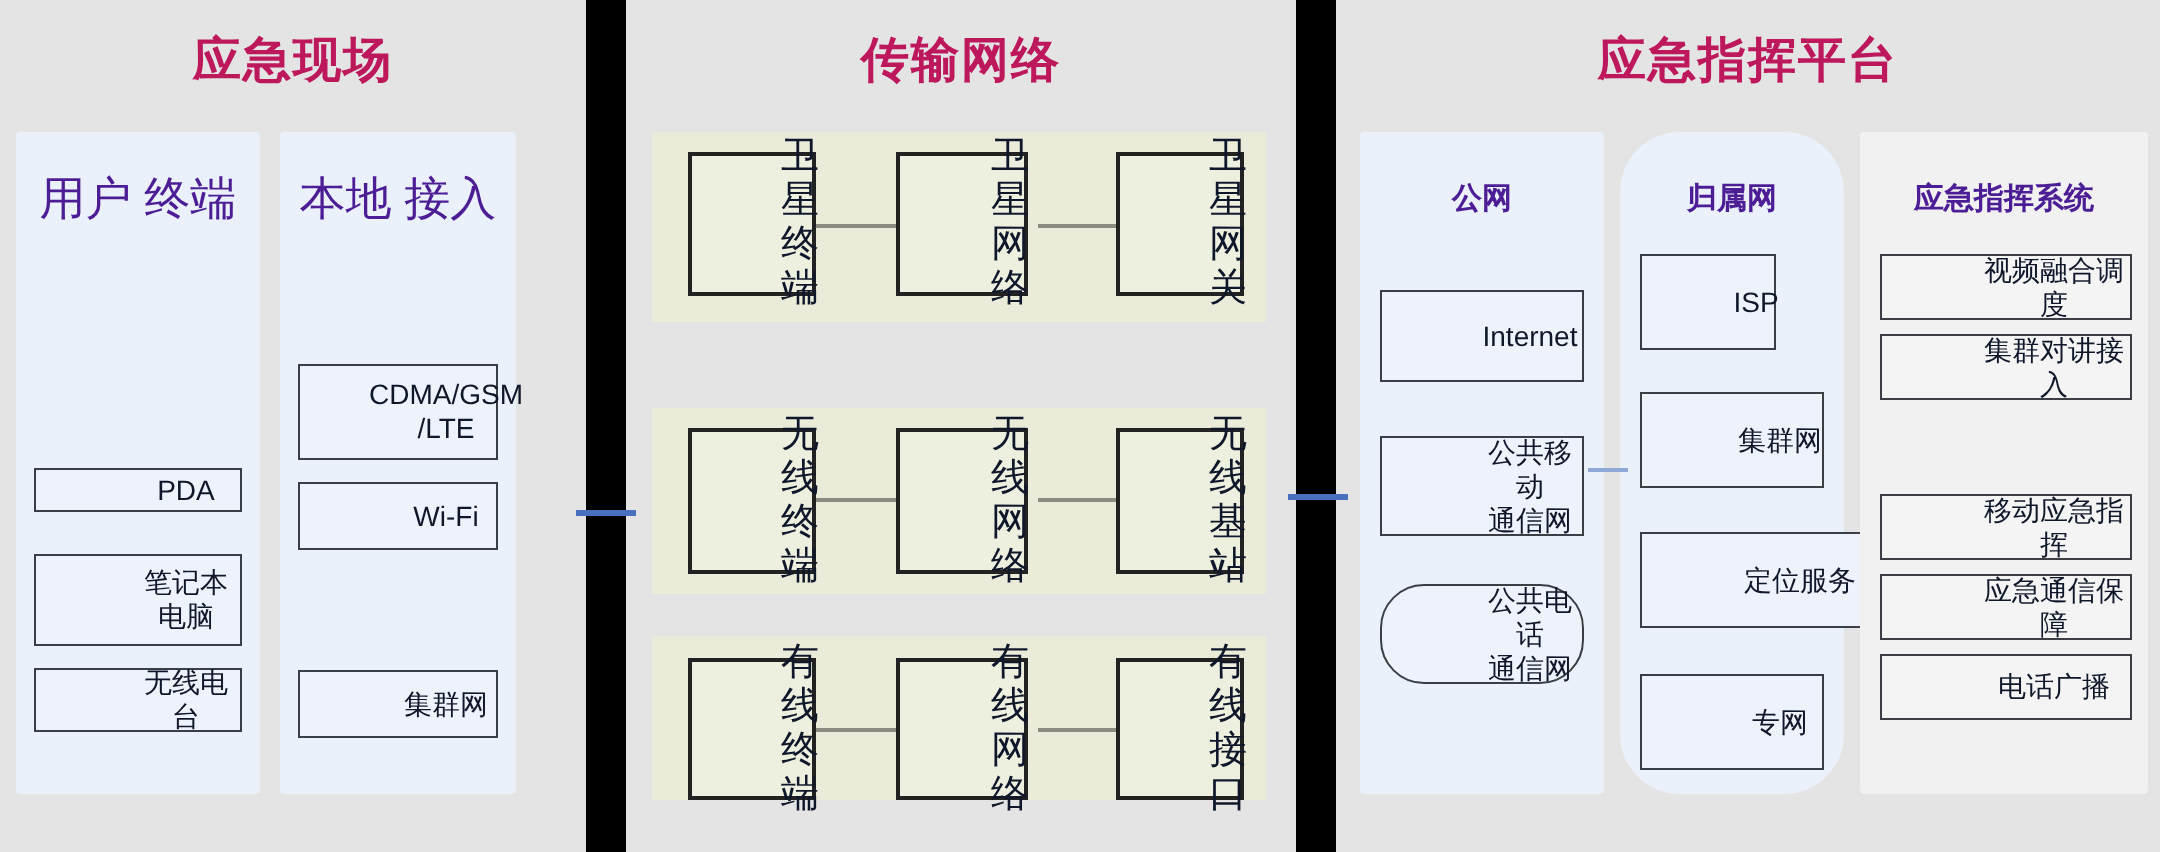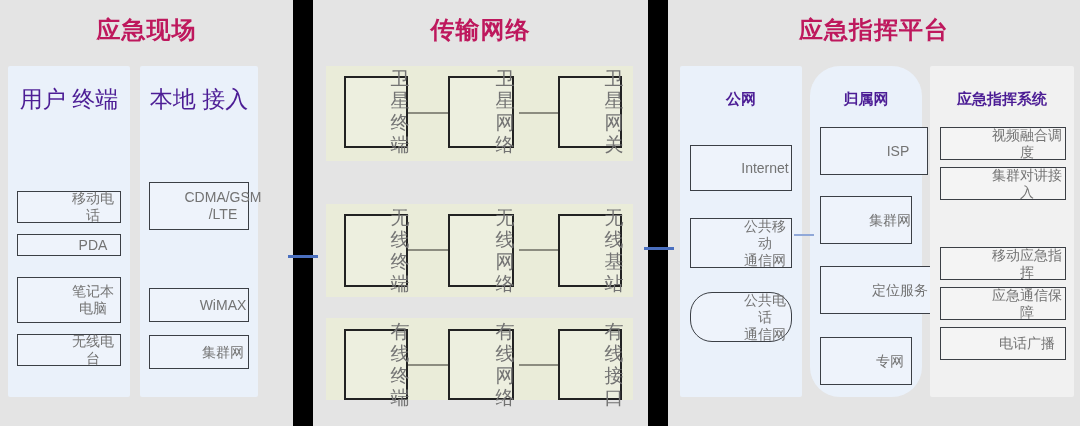--- a/index.html
+++ b/index.html
@@ -89,21 +89,21 @@
     position: absolute;
     box-sizing: border-box;
     border: 1.6px solid #3b3f45;
     background: #eef3fb;
     display: flex;
     align-items: center;
     justify-content: center;
     text-align: center;
     font-size: 14px;
     line-height: 17px;
-    color: #737373;
+    color: #0f172a;
     white-space: pre-line;
     padding-left: 48px;
   }
   .box.gray-bg { background: #f4f4f4; }
   .box.olive {
     background: #edefdf;
     border: 2px solid #222;
     font-size: 19px;
     line-height: 22px;
   }
@@ -128,33 +128,32 @@
 <body>
 
 <div id="stage">
 
   <div class="panel" id="panel-scene">
     <div class="panel-title">应急现场</div>
 
     <div class="col-card blue" style="left:8px; top:66px; width:122px; height:331px;">
       <div class="col-title big" style="top:18px;">用户
 终端</div>
-      <div class="box" style="left:9px; top:125px; width:104px; height:32px;">移动电话</div>
       <div class="box" style="left:9px; top:168px; width:104px; height:22px;">PDA</div>
       <div class="box" style="left:9px; top:211px; width:104px; height:46px;">笔记本
 电脑</div>
       <div class="box" style="left:9px; top:268px; width:104px; height:32px;">无线电台</div>
     </div>
 
     <div class="col-card blue" style="left:140px; top:66px; width:118px; height:331px;">
       <div class="col-title big" style="top:18px;">本地
 接入</div>
       <div class="box" style="left:9px; top:116px; width:100px; height:48px;">CDMA/GSM
 /LTE</div>
-      <div class="box" style="left:9px; top:222px; width:100px; height:34px;">WiMAX</div>
+      <div class="box" style="left:9px; top:175px; width:100px; height:34px;">Wi-Fi</div>
       <div class="box" style="left:9px; top:269px; width:100px; height:34px;">集群网</div>
     </div>
   </div>
 
   <div class="panel" id="panel-network">
     <div class="panel-title">传输网络</div>
 
     <div class="group-band" style="left:13px; top:66px; width:307px; height:95px;"></div>
     <div class="hconnect" style="left:95px; top:112px; width:40px;"></div>
     <div class="hconnect" style="left:206px; top:112px; width:40px;"></div>
@@ -193,21 +192,21 @@
       <div class="col-title small" style="top:24px;">公网</div>
       <div class="box" style="left:10px; top:79px; width:102px; height:46px;">Internet</div>
       <div class="box" style="left:10px; top:152px; width:102px; height:50px;">公共移动
 通信网</div>
       <div class="box" style="left:10px; top:226px; width:102px; height:50px;border-radius:22px;">公共电话
 通信网</div>
     </div>
 
     <div class="col-card blue" style="left:142px; top:66px; width:112px; height:331px;border-radius:30px;">
       <div class="col-title small" style="top:24px;">归属网</div>
-      <div class="box" style="left:10px; top:61px; width:108px; height:48px;text-align:center;">ISP</div>
+      <div class="box" style="left:10px; top:61px; width:68px; height:48px;text-align:center;">ISP</div>
       <div class="box" style="left:10px; top:130px; width:92px; height:48px;">集群网</div>
       <div class="box" style="left:10px; top:200px; width:112px; height:48px;">定位服务</div>
       <div class="box" style="left:10px; top:271px; width:92px; height:48px;">专网</div>
     </div>
 
     <div class="hconnect blue-sm" style="left:126px; top:234px; width:20px;"></div>
 
     <div class="col-card gray" style="left:262px; top:66px; width:144px; height:331px;">
       <div class="col-title small" style="top:24px;">应急指挥系统</div>
       <div class="box gray-bg" style="left:10px; top:61px; width:126px; height:33px;">视频融合调度</div>

